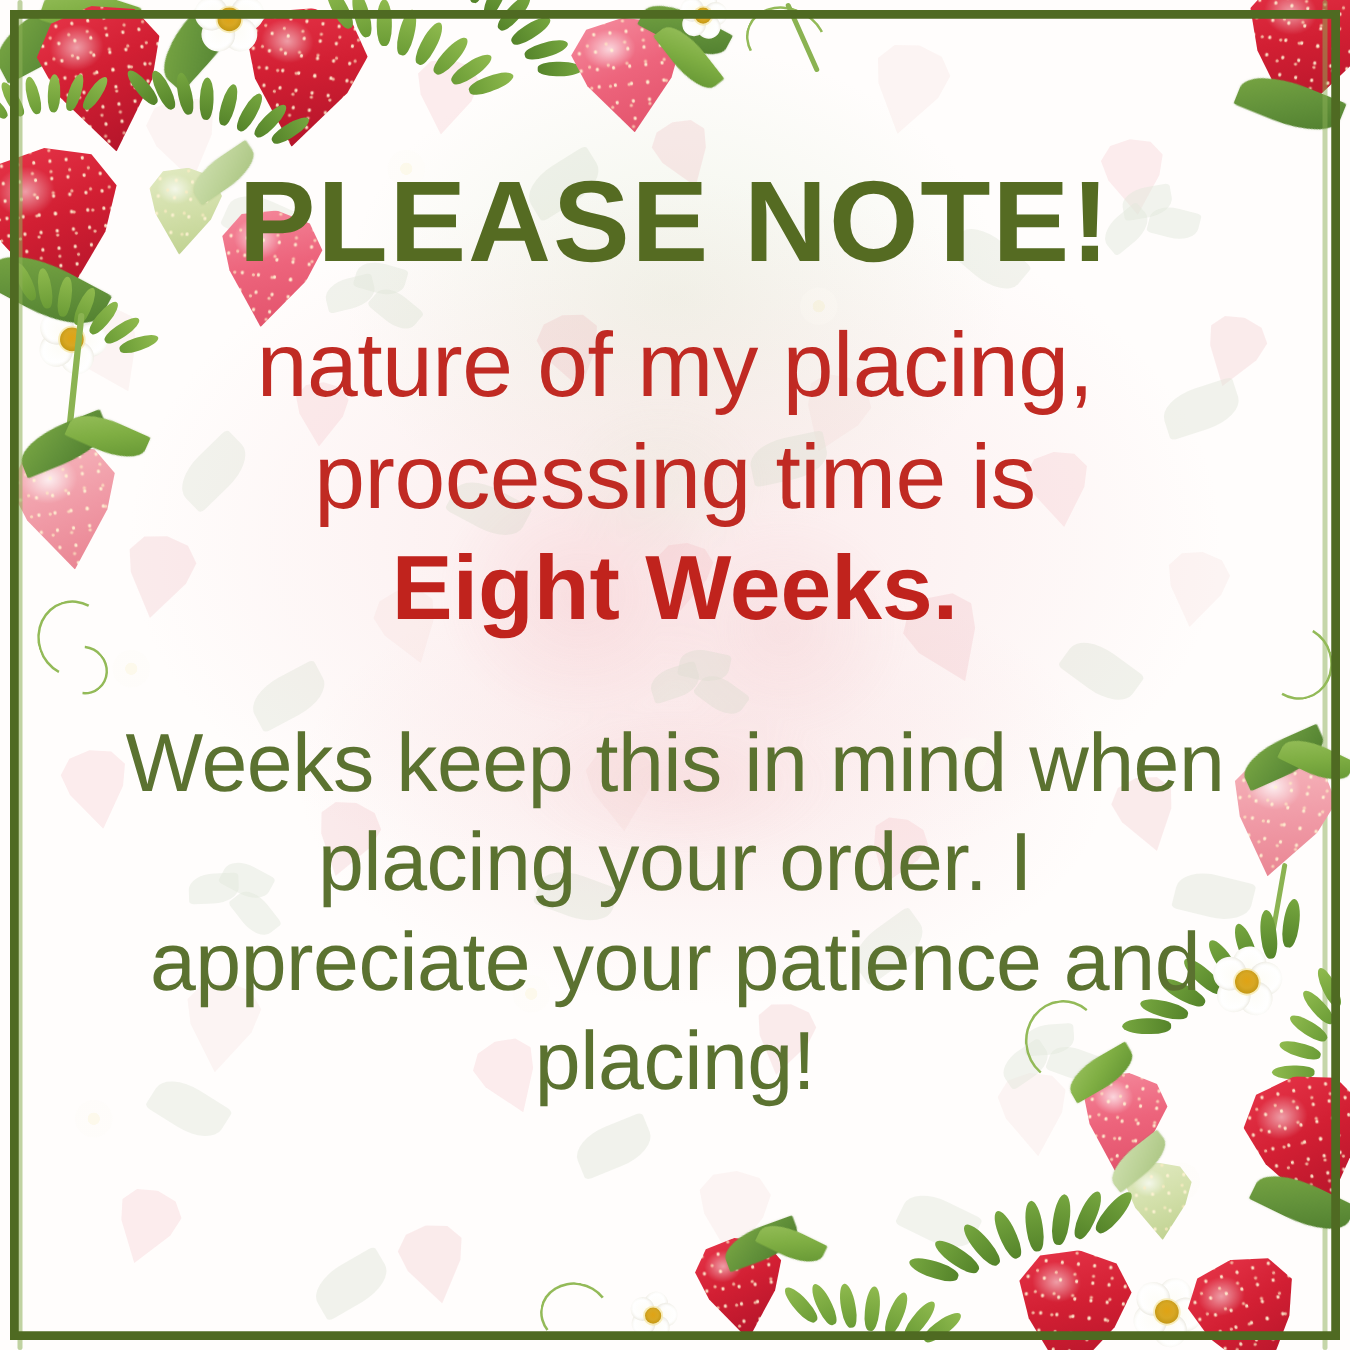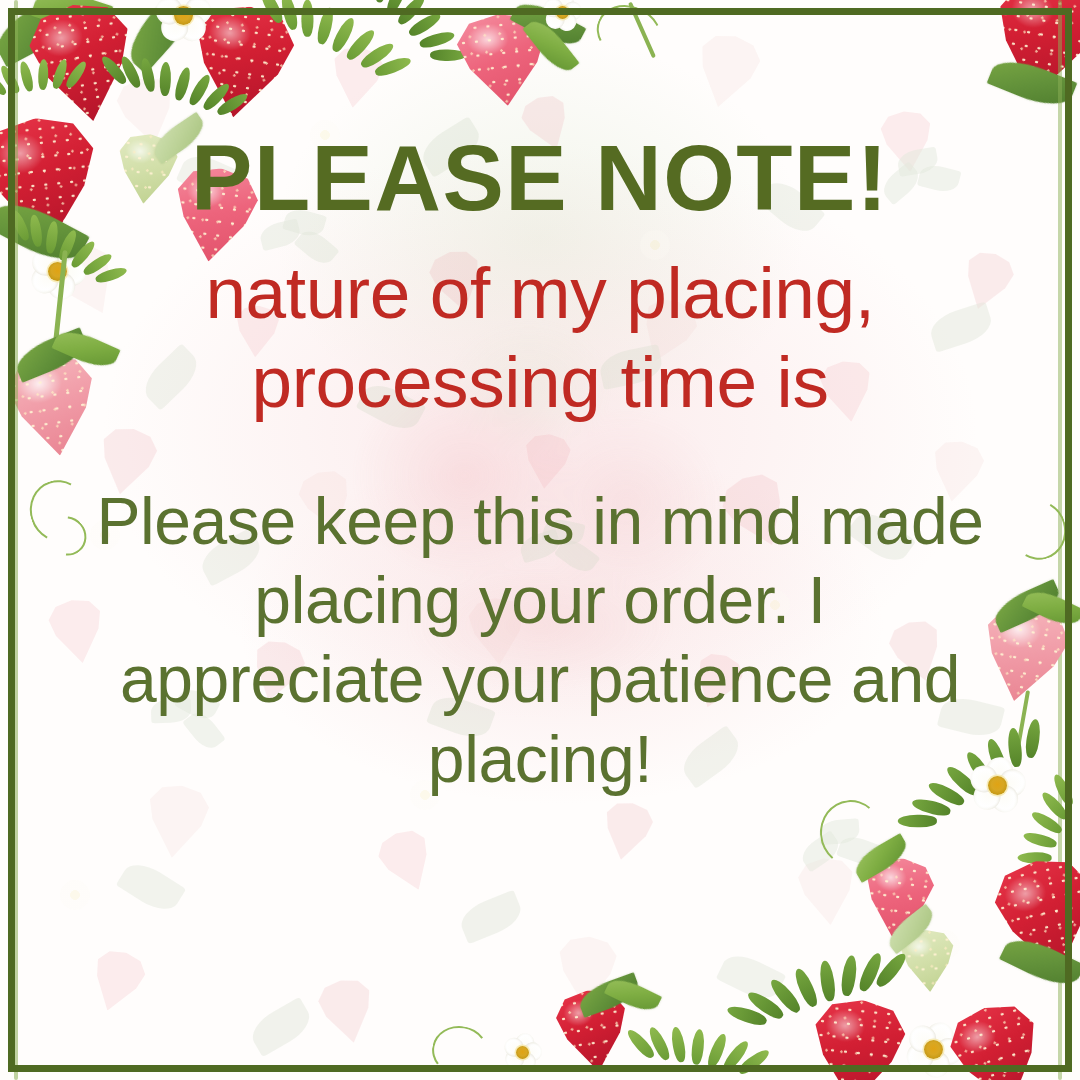--- a/index.html
+++ b/index.html
@@ -582,24 +582,25 @@
 
   </div>
 
   <div class="content">
 
     <h1 class="headline">PLEASE NOTE!</h1>
 
     <div class="body-red">
       <span class="line">nature of my placing,</span>
       <span class="line">processing time is</span>
+      <span class="line"><span class="strong">Eight Weeks</span><span class="strong">.</span></span>
     </div>
 
     <div class="body-green">
-      <span class="line">Please keep this in mind made</span>
+      <span class="line">Weeks keep this in mind when</span>
       <span class="line">placing your order. I</span>
       <span class="line">appreciate your patience and</span>
       <span class="line">placing!</span>
     </div>
 
   </div>
 
   <div class="frame"></div>
 
 </div>

